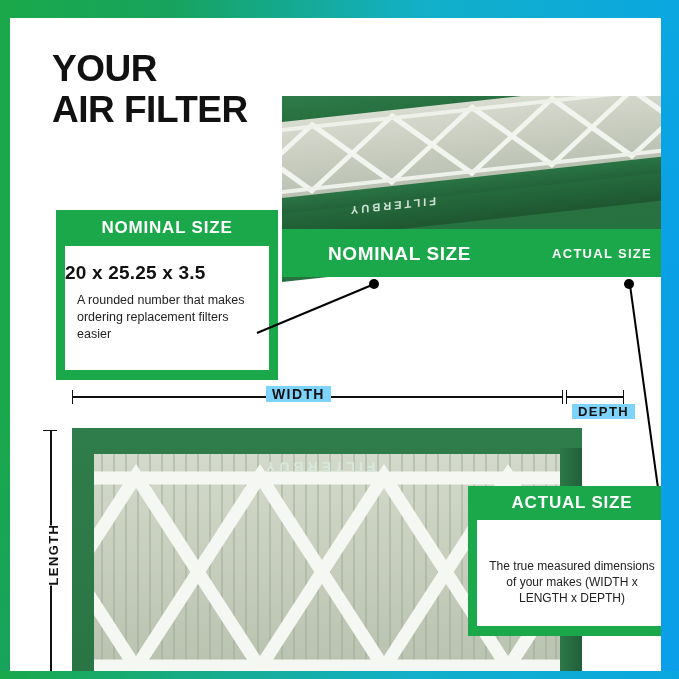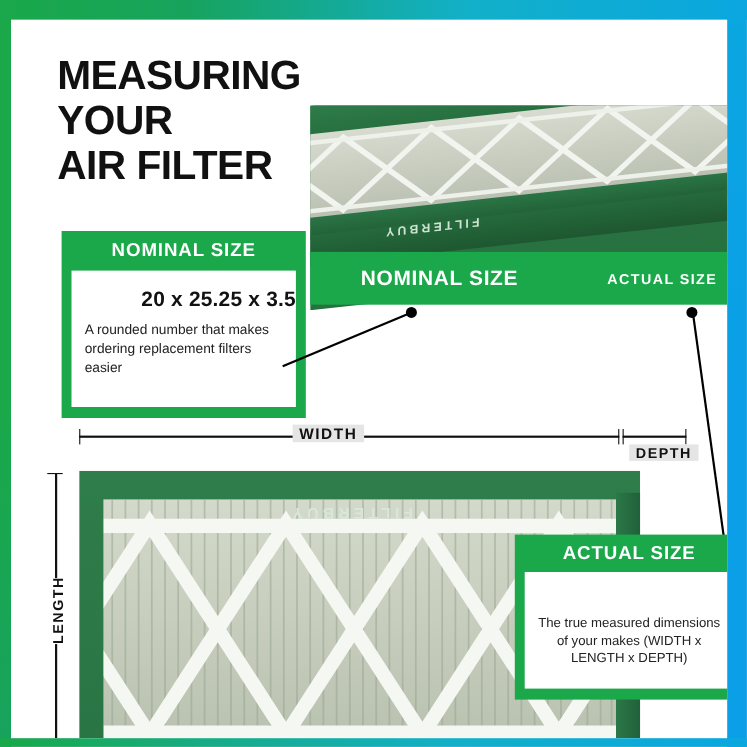--- a/index.html
+++ b/index.html
@@ -53,21 +53,21 @@
   .labelbar{position:absolute;left:272px;top:211px;width:395px;height:48px;background:#1aa84a;}
   .labelbar .l1{position:absolute;left:46px;top:14px;font-size:19px;font-weight:bold;color:#ffffff;letter-spacing:0.6px;}
   .labelbar .l2{position:absolute;left:270px;top:17px;font-size:13px;font-weight:bold;color:#ffffff;letter-spacing:1.3px;}
 
   
   .card-nominal{position:absolute;left:46px;top:192px;width:222px;height:170px;background:#1aa84a;}
   .card-nominal .hdr{position:absolute;left:0;top:0;width:222px;height:36px;
     color:#ffffff;font-size:17px;font-weight:bold;letter-spacing:0.8px;
     display:flex;align-items:center;justify-content:center;}
   .card-nominal .body{position:absolute;left:9px;top:36px;width:204px;height:124px;background:#ffffff;}
-  .card-nominal .val{position:absolute;left:0;top:16px;width:204px;text-align:right;
+  .card-nominal .val{position:absolute;left:0;top:16px;width:204px;text-align:left;
     font-size:19px;font-weight:bold;color:#111111;letter-spacing:0.2px;}
   .card-nominal .desc{position:absolute;left:12px;top:46px;width:180px;text-align:left;
     font-size:12.5px;line-height:17px;color:#222222;}
 
   
   .card-actual{position:absolute;left:458px;top:468px;width:208px;height:150px;background:#1aa84a;}
   .card-actual .hdr{position:absolute;left:0;top:0;width:208px;height:34px;
     color:#ffffff;font-size:17px;font-weight:bold;letter-spacing:0.8px;
     display:flex;align-items:center;justify-content:center;}
   .card-actual .body{position:absolute;left:9px;top:34px;width:190px;height:106px;background:#ffffff;}
@@ -81,39 +81,38 @@
   .bf-frame{position:absolute;left:0;top:0;width:510px;height:262px;
     background:linear-gradient(180deg,#2f7d4a 0%,#2a7444 100%);}
   .bf-inner{position:absolute;left:22px;top:26px;width:466px;height:236px;
     background:linear-gradient(180deg,#d4dacb 0%,#c3cab9 60%,#b6bfad 100%);overflow:hidden;}
   .bf-brandtop{position:absolute;left:168px;top:5px;font-size:14px;font-weight:bold;color:#d8e7dc;
     letter-spacing:4px;transform:rotate(180deg);}
   .bf-depthside{position:absolute;right:0;top:20px;width:22px;height:242px;
     background:linear-gradient(90deg,#2c7847 0%,#20603a 100%);}
 
   
-  .dim-label{position:absolute;font-size:14px;font-weight:bold;color:#111111;letter-spacing:1.4px;background:#e5e5e5;padding:0 6px;}
+  .dim-label{position:absolute;font-size:14px;font-weight:bold;color:#111111;letter-spacing:1.4px;background:#7dd3fc;padding:0 6px;}
   .dim-vert{position:absolute;font-size:13px;font-weight:bold;color:#111111;letter-spacing:1.4px;
     transform:rotate(-90deg);transform-origin:center;}
   .rule{position:absolute;background:#111111;}
 </style>
 </head>
 <body>
 
 <div class="page">
 
   <div class="frame-top"></div>
   <div class="frame-right"></div>
   <div class="frame-left"></div>
   <div class="frame-bottom"></div>
 
   <div class="inner">
 
     <div class="headline">
-      <div>MEASURING</div>
       <div>YOUR</div>
       <div>AIR FILTER</div>
     </div>
 
     <div class="topfilter">
       <div class="tf-body"></div>
       <div class="tf-frame-top"></div>
       <div class="tf-face">
         <svg class="tf-mesh" viewBox="0 0 395 78" preserveAspectRatio="none">
           <g stroke="#f2f4ef" stroke-width="5" fill="none">

